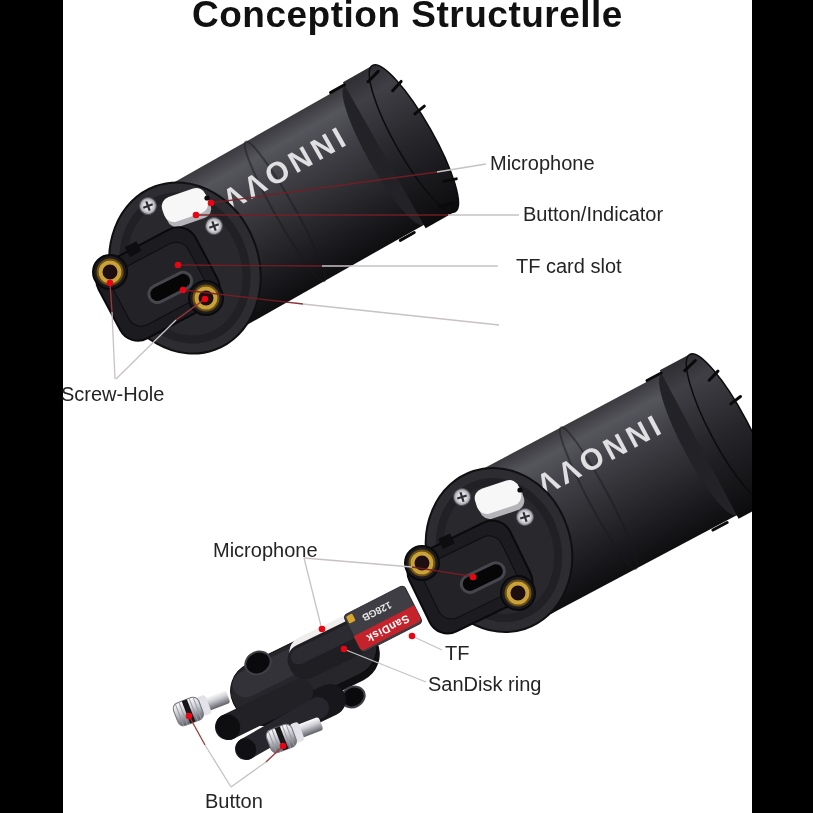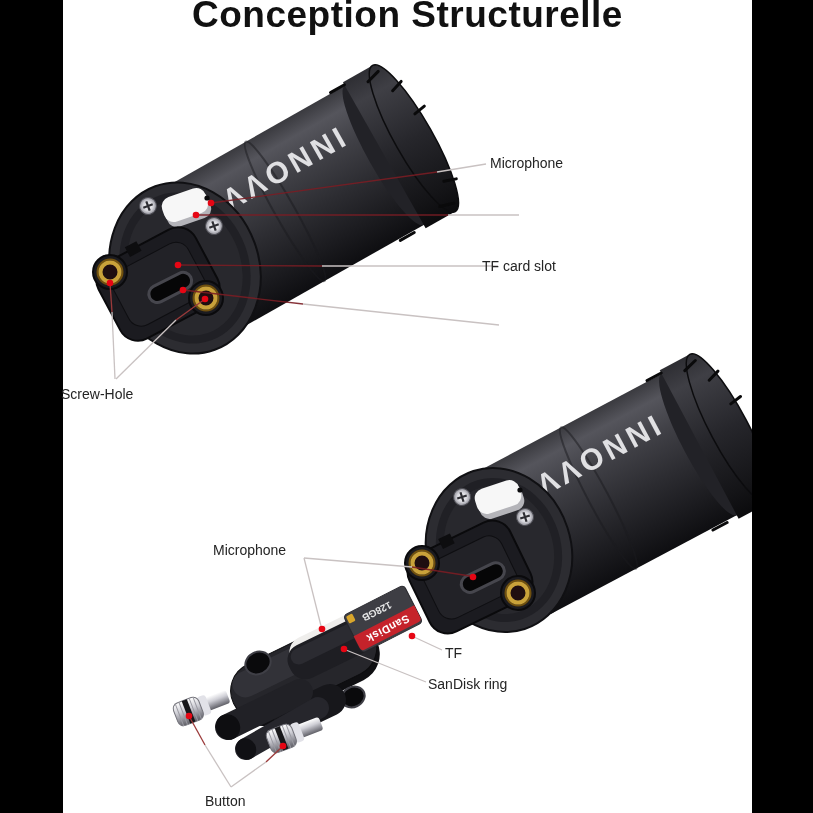--- a/index.html
+++ b/index.html
@@ -3,21 +3,21 @@
 <meta charset="utf-8">
 <style>
   html,body{margin:0;padding:0;background:#ffffff;}
   .canvas{position:relative;width:813px;height:813px;background:#ffffff;overflow:hidden;
           font-family:"Liberation Sans",sans-serif;}
   .bar{position:absolute;top:0;height:813px;background:#000;}
   .bar.left{left:0;width:63px;}
   .bar.right{left:752px;width:61px;}
   .title{position:absolute;left:63px;width:689px;top:-6px;margin:0;text-align:center;
          font-size:37px;font-weight:bold;letter-spacing:.5px;color:#111;}
-  .lbl{position:absolute;font-size:14px;line-height:21px;color:#242424;white-space:nowrap;}
+  .lbl{position:absolute;font-size:20px;line-height:21px;color:#242424;white-space:nowrap;}
   svg{position:absolute;left:0;top:0;}
   svg text{font-family:"Liberation Sans",sans-serif;}
 </style>
 </head>
 <body>
 
 <div class="canvas">
 
 <svg width="813" height="813" viewBox="0 0 813 813">
   <defs>
@@ -214,20 +214,21 @@
     <circle cx="283" cy="746" r="3.3"></circle>
   </g>
 </svg>
 
 <div class="bar left"></div>
 <div class="bar right"></div>
 
 <h1 class="title">Conception Structurelle</h1>
 
 <div class="lbl" style="left:490px;top:153px">Microphone</div>
-<div class="lbl" style="left:482px;top:256px">TF card slot</div>
+<div class="lbl" style="left:523px;top:204px">Button/Indicator</div>
+<div class="lbl" style="left:516px;top:256px">TF card slot</div>
 <div class="lbl" style="left:61px;top:384px">Screw-Hole</div>
 <div class="lbl" style="left:213px;top:540px">Microphone</div>
 <div class="lbl" style="left:445px;top:643px">TF</div>
 <div class="lbl" style="left:428px;top:674px">SanDisk ring</div>
 <div class="lbl" style="left:205px;top:791px">Button</div>
 
 </div>
 
 </body></html>

